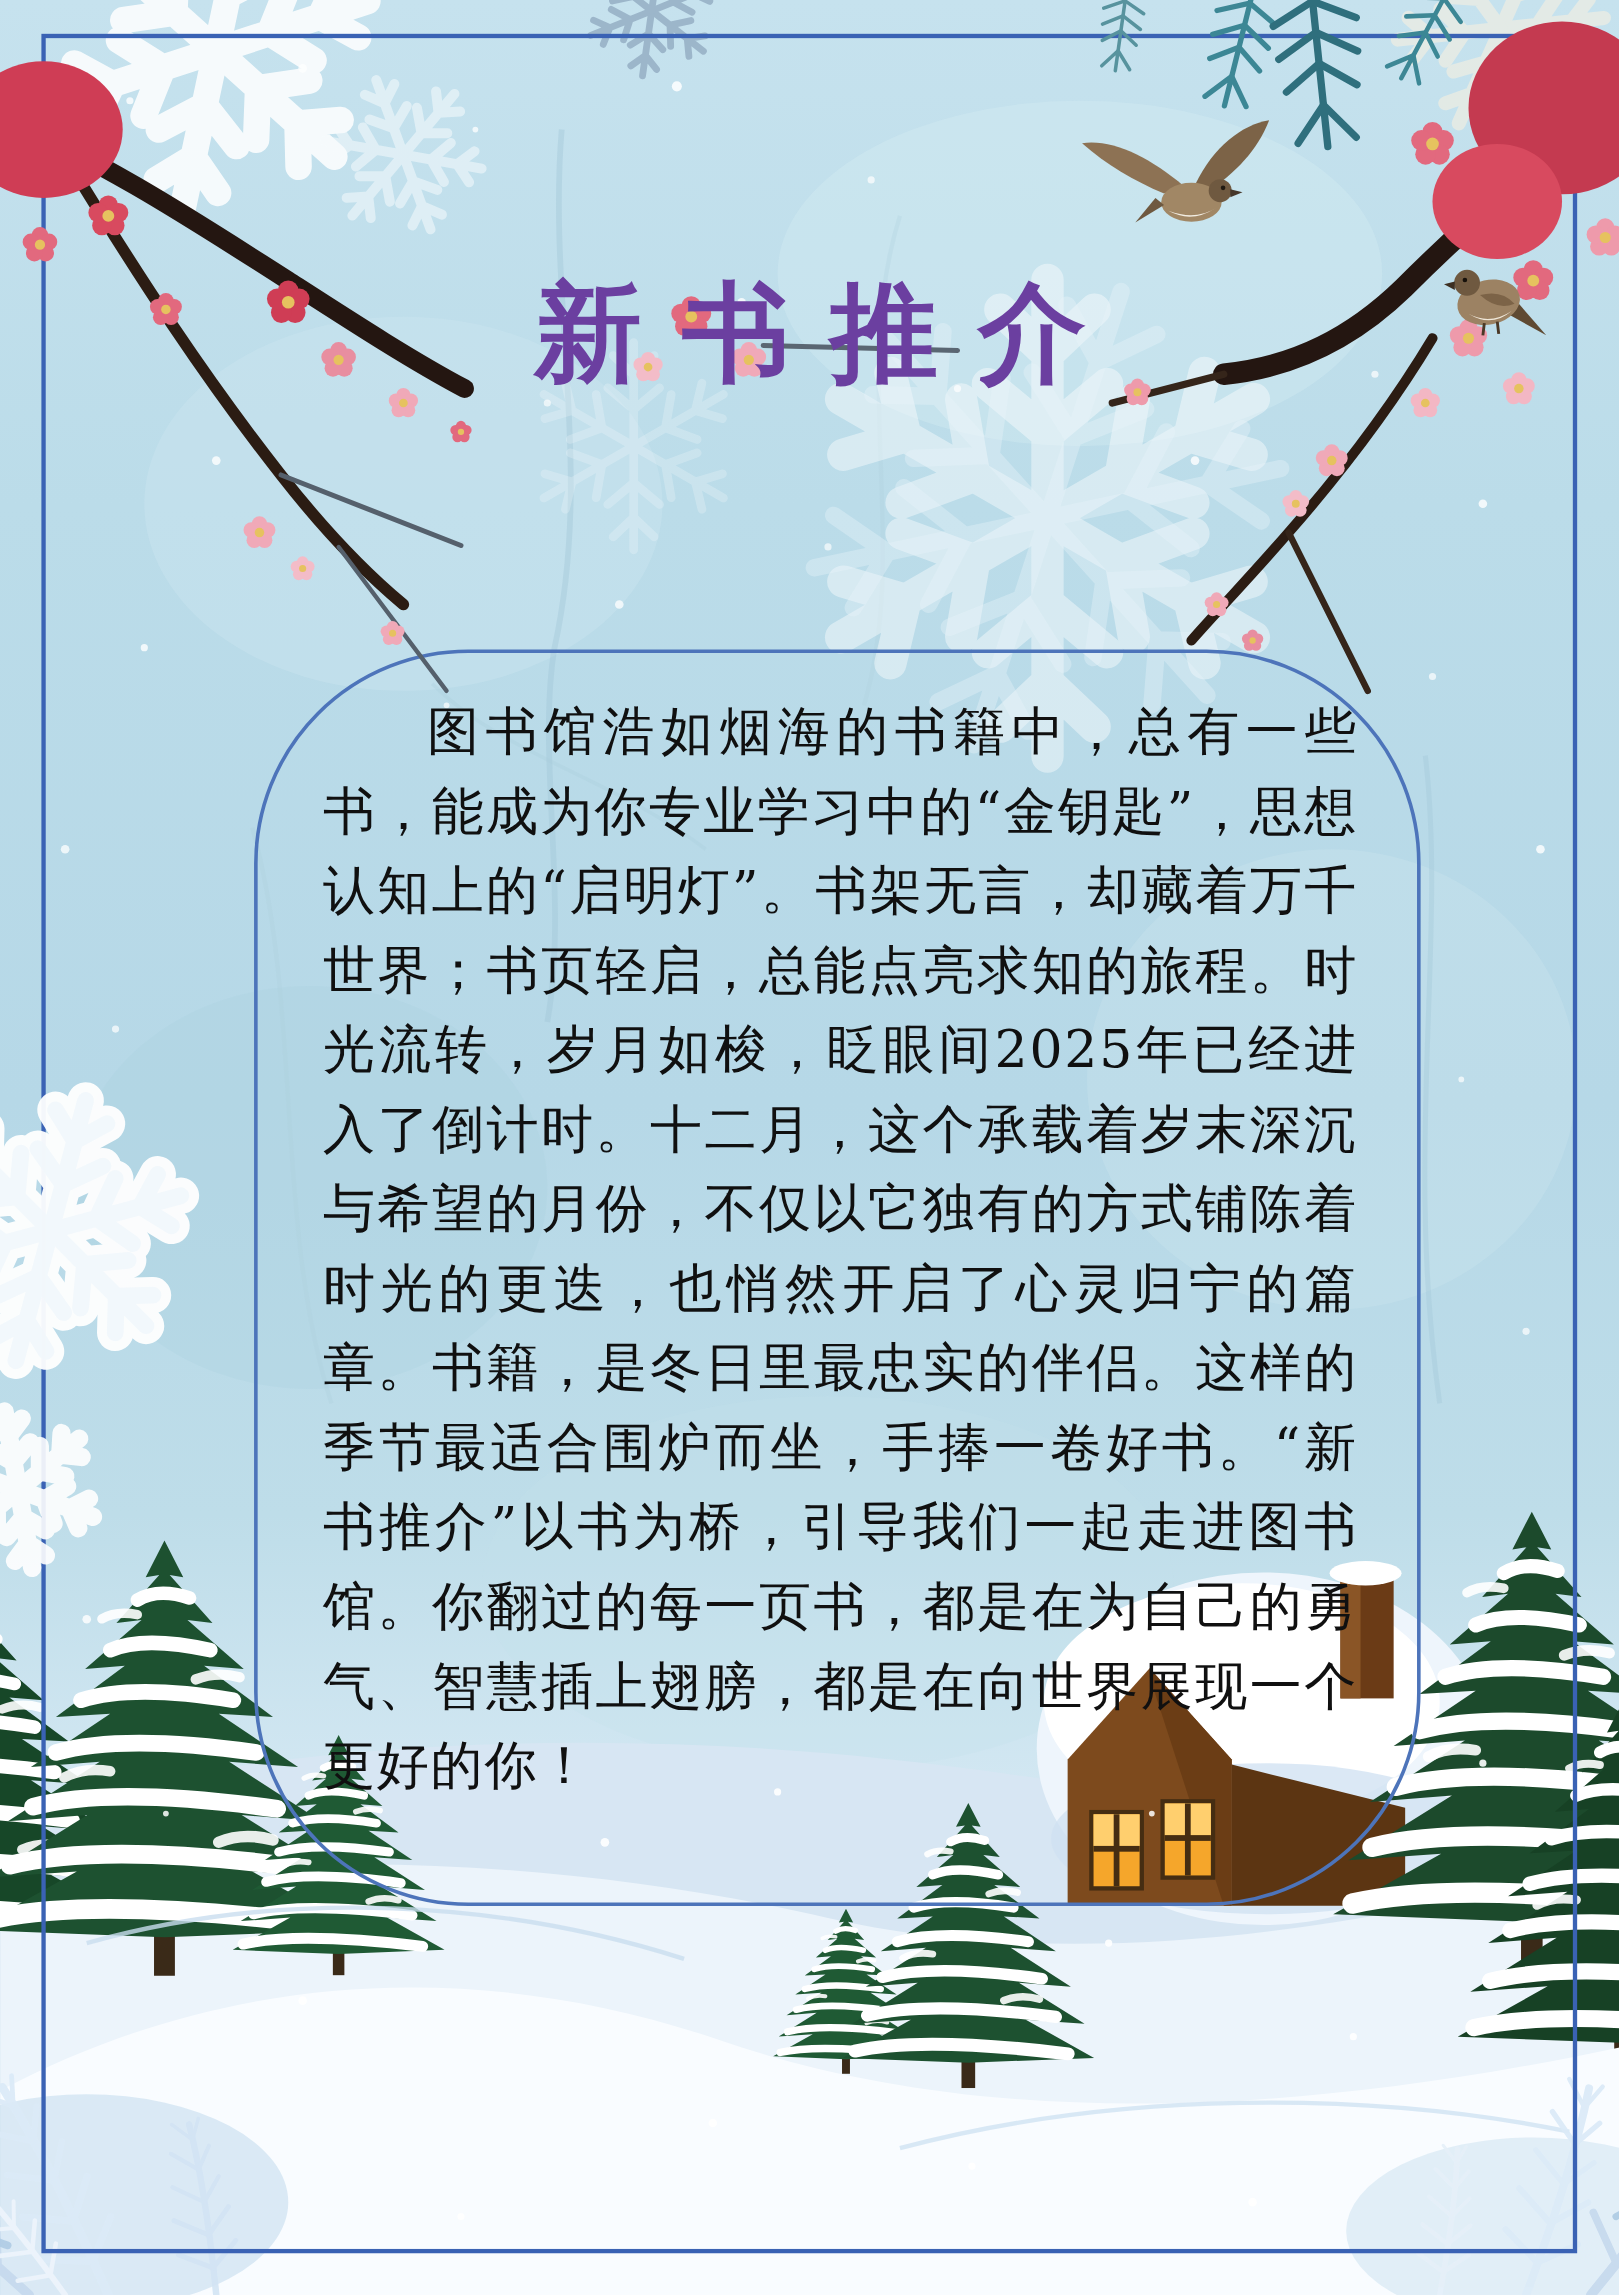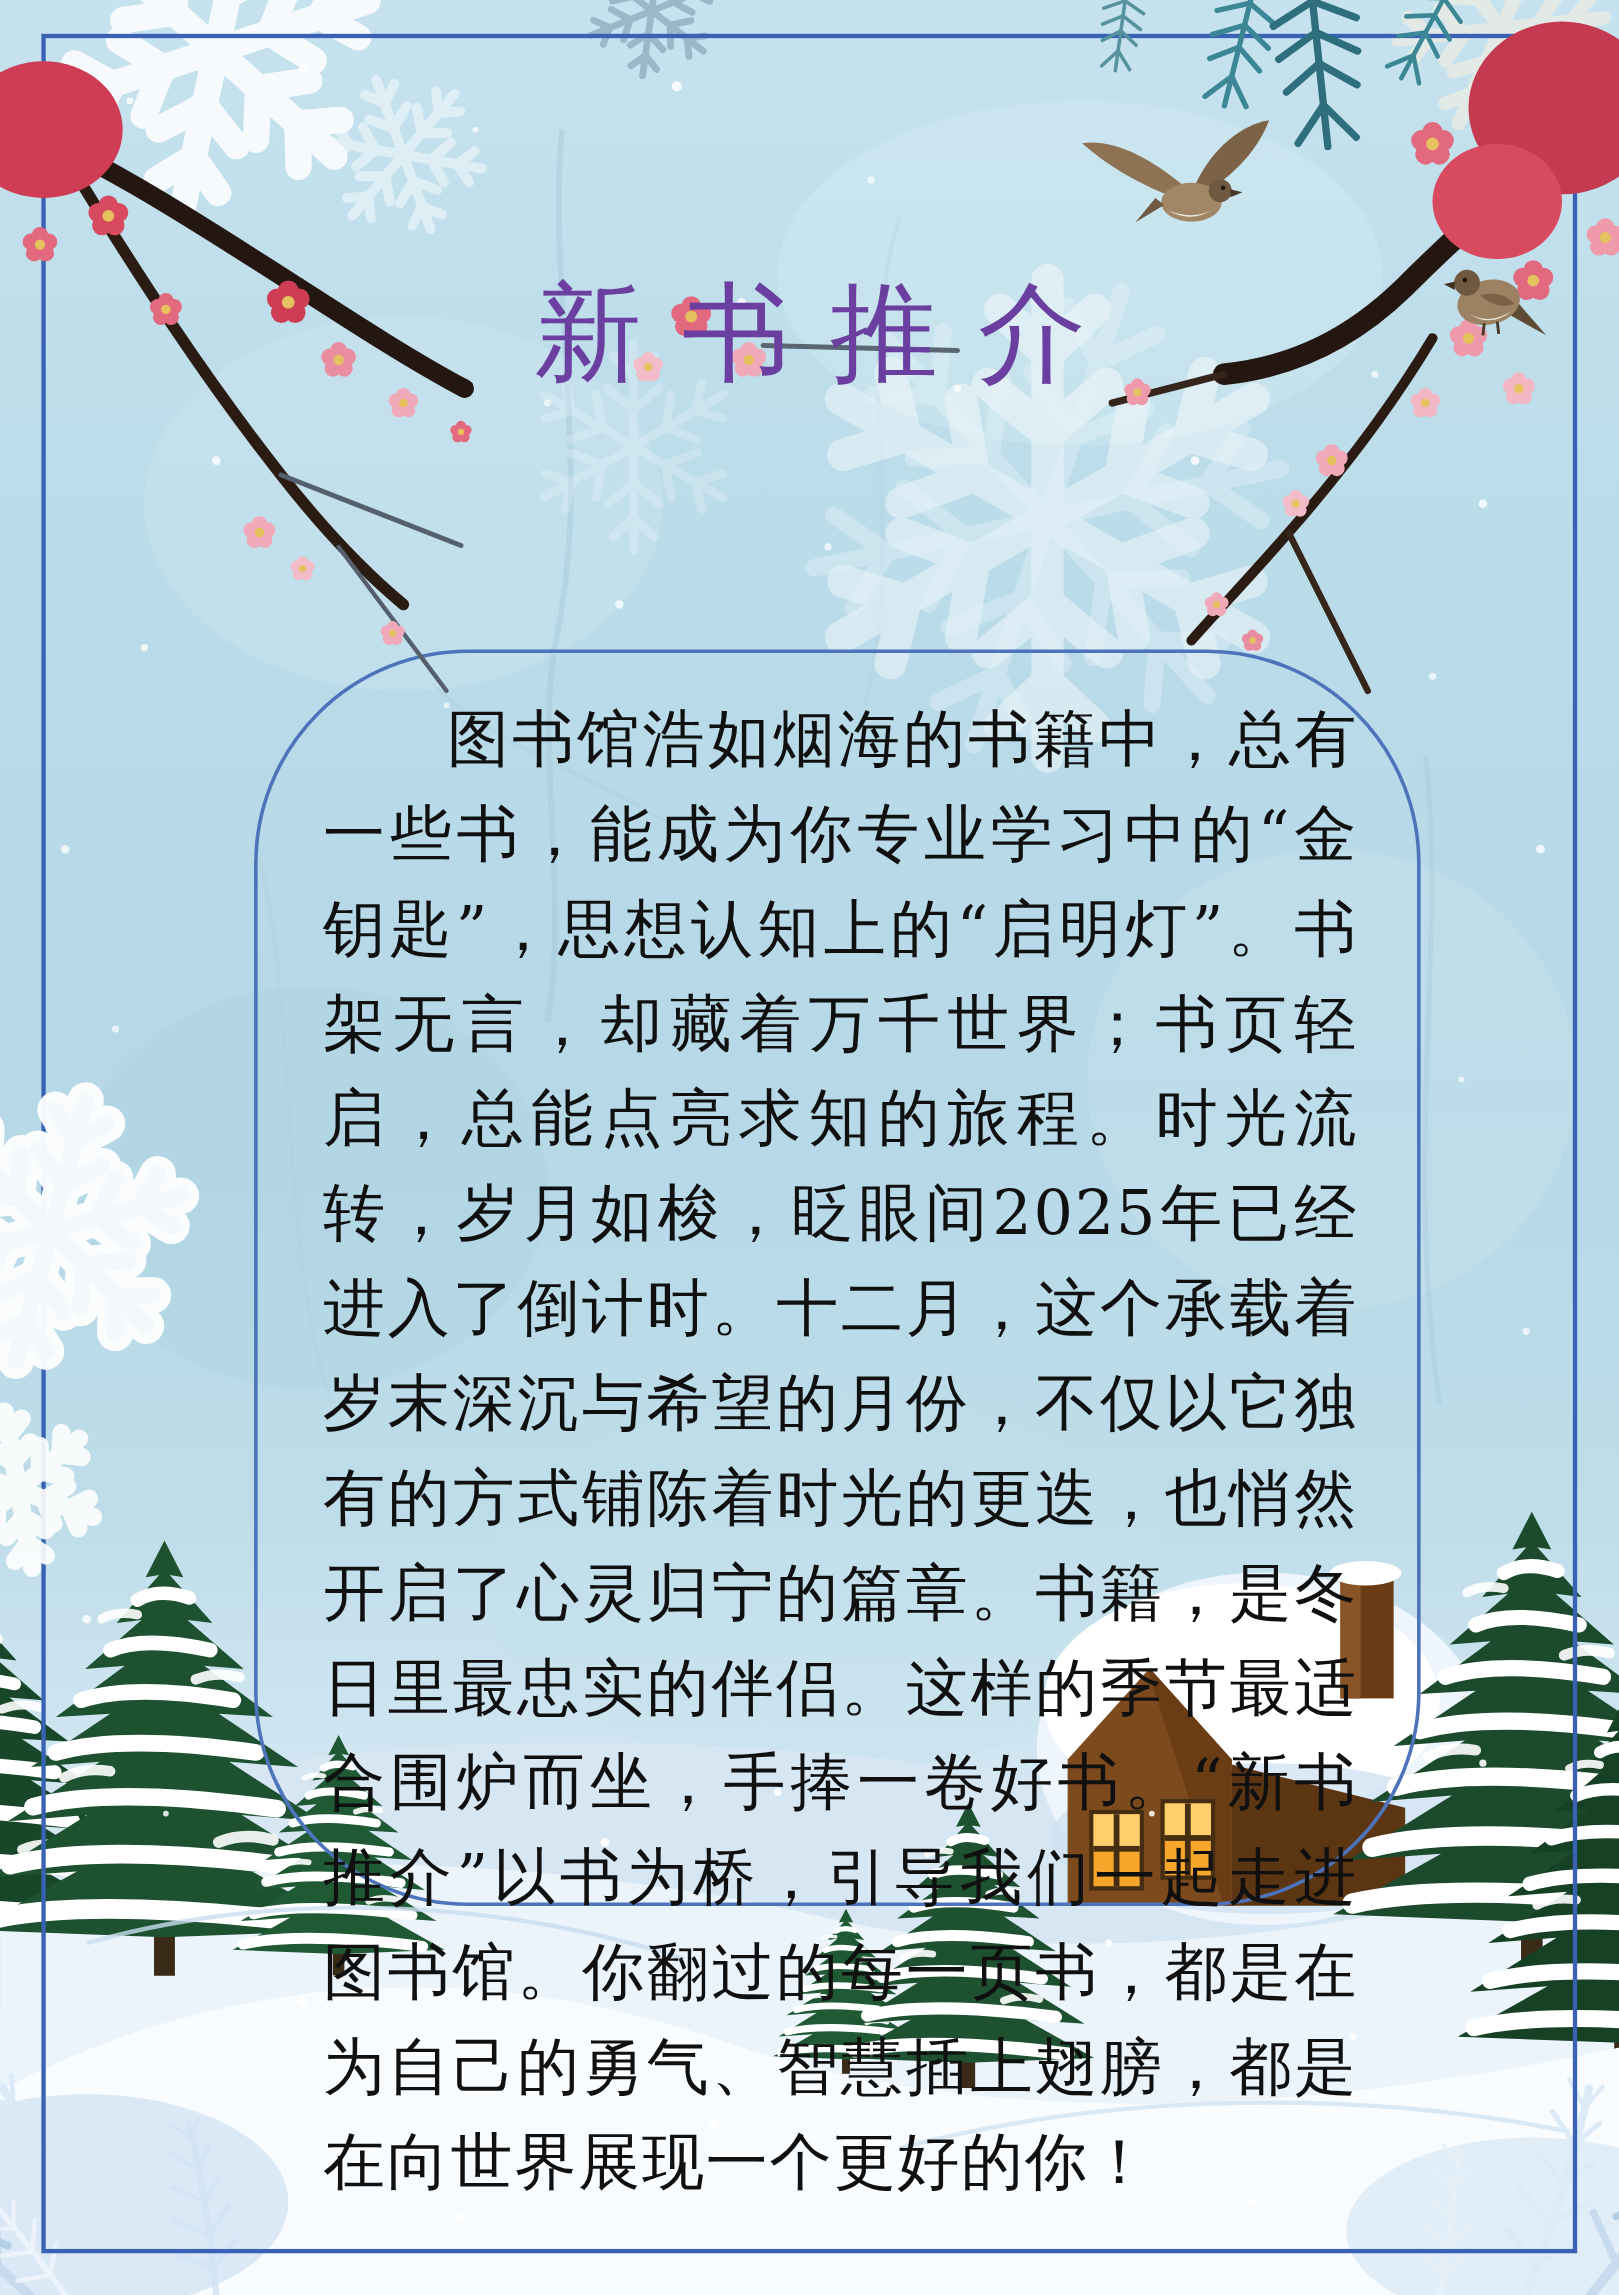--- a/index.html
+++ b/index.html
@@ -2,26 +2,26 @@
 <html style="font-size:11.5px"><head>
 <meta charset="utf-8">
 <title>新书推介</title>
 <style>
   html,body{margin:0;padding:0;}
   body{width:1620px;height:2295px;font-family:"DejaVu Serif","Liberation Serif",serif;}
   .page{position:relative;width:1620px;height:2295px;overflow:hidden;
         background:linear-gradient(180deg,#c6e2ee 0%,#bbdce9 22%,#b6d8e7 48%,#bedde9 66%,#d6e9f4 80%,#edf5fb 100%);}
   .scene{position:absolute;left:0;top:0;width:1620px;height:2295px;display:block;}
   .page-title{position:absolute;left:0;top:261px;width:1620px;margin:0;text-align:center;
-        font-size:108px;font-weight:400;letter-spacing:40px;text-indent:40px;
+        font-size:108px;font-weight:700;letter-spacing:40px;text-indent:40px;
         color:#6b3fa0;z-index:5;}
   .text-panel{position:absolute;left:254px;top:650px;width:1166px;height:1256px;
         border-radius:216px;box-sizing:border-box;z-index:4;}
   .text-panel p{margin:0;padding:42px 62px 0 69px;
-        font-size:62px;line-height:1.53;letter-spacing:1.8px;color:#101010;
+        font-size:52px;line-height:1.53;letter-spacing:1.8px;color:#101010;
         text-align:justify;text-indent:2em;}
 </style>
 </head>
 <body>
 
 <div class="page">
 
 <svg class="scene" viewBox="0 0 2250 3189" xmlns="http://www.w3.org/2000/svg">
   <defs>
     <g id="flake" fill="none" stroke-linecap="round">

